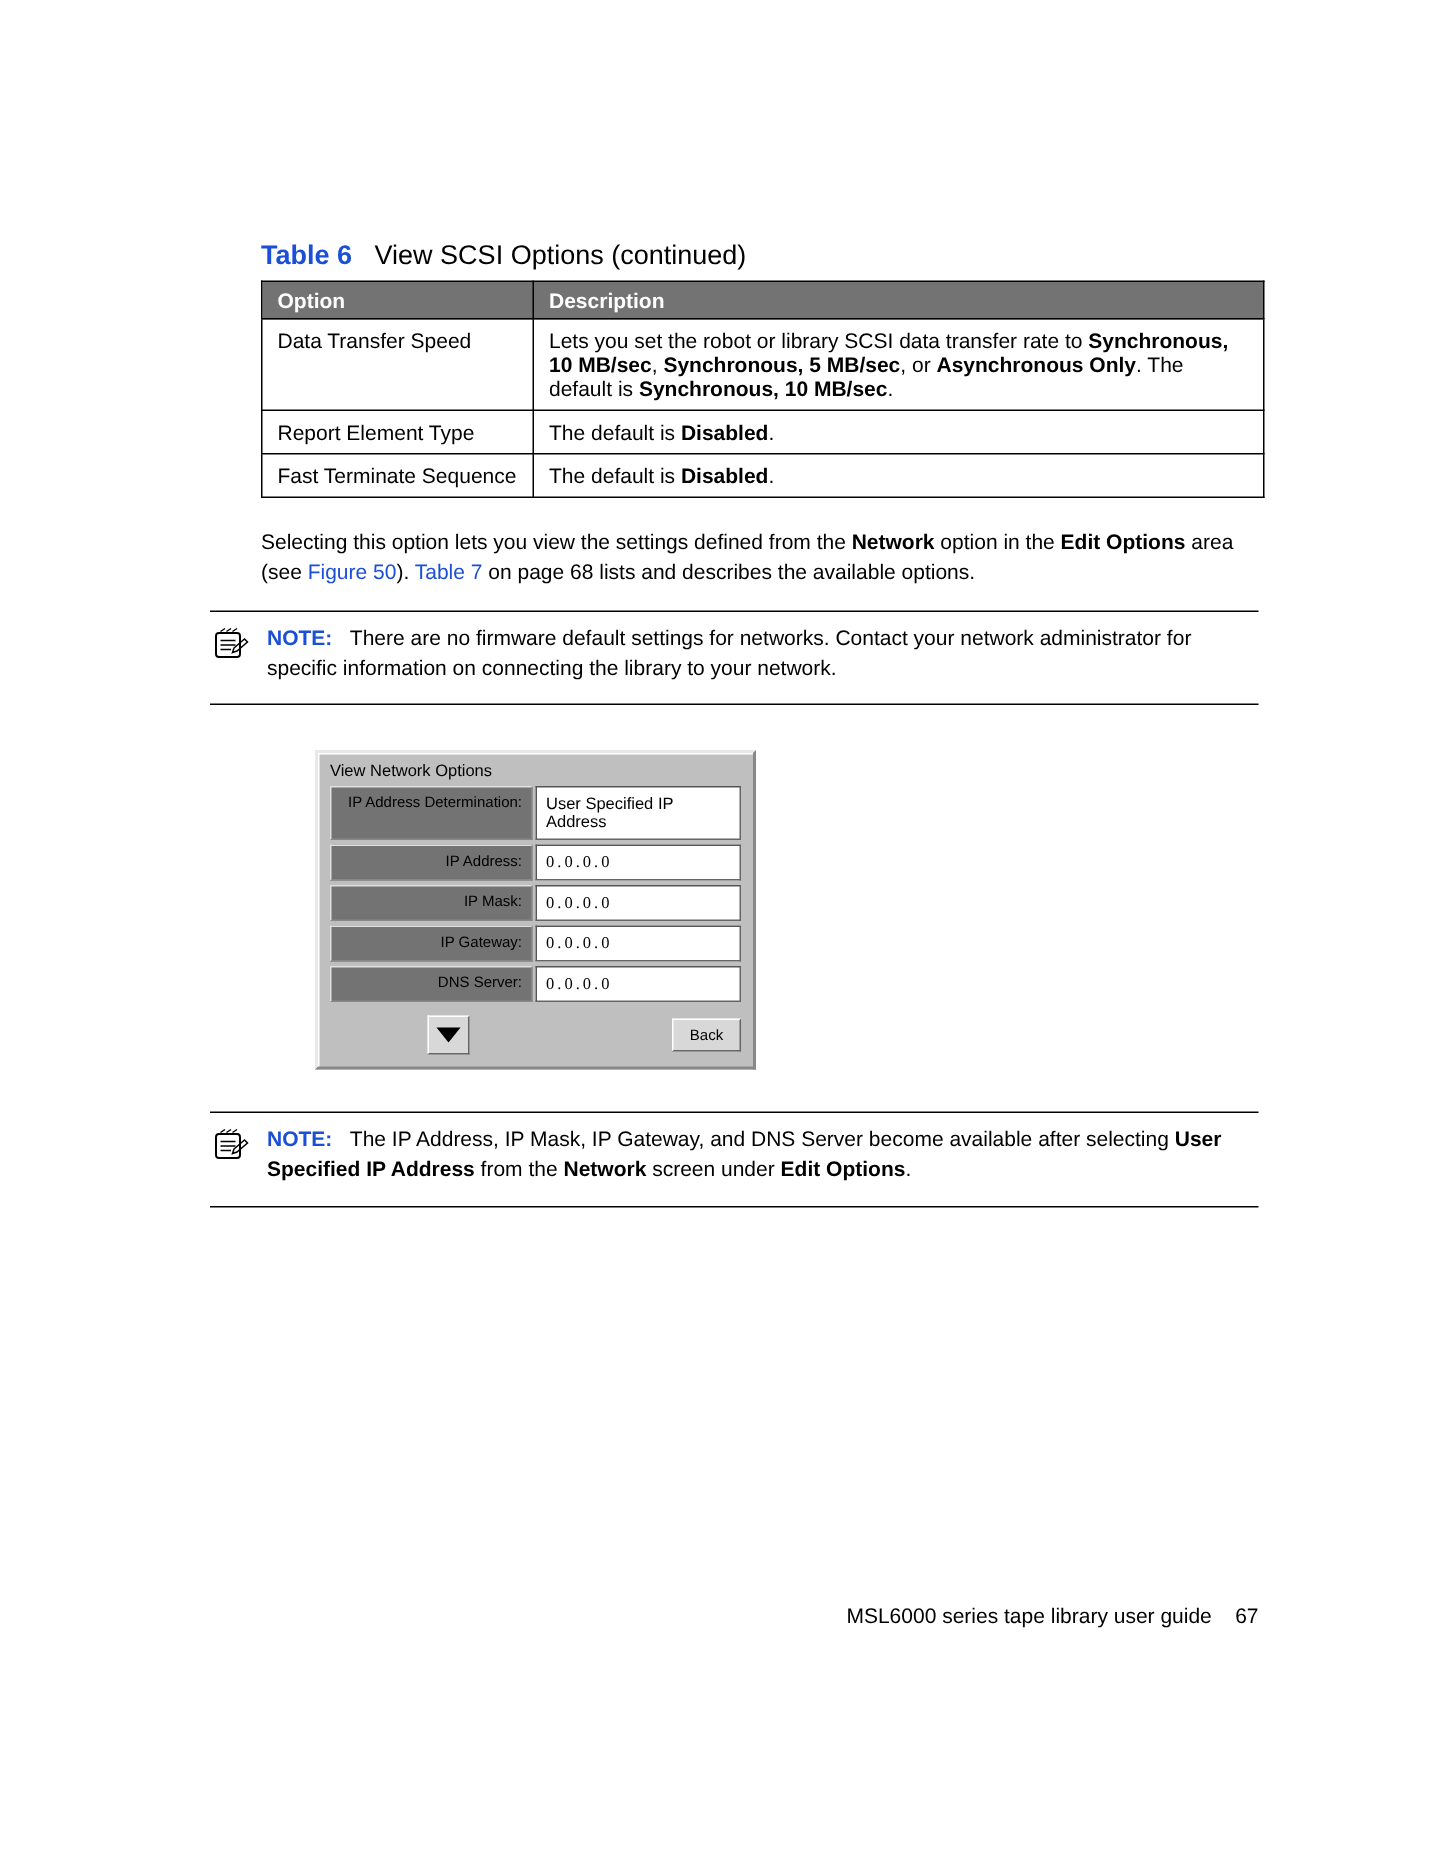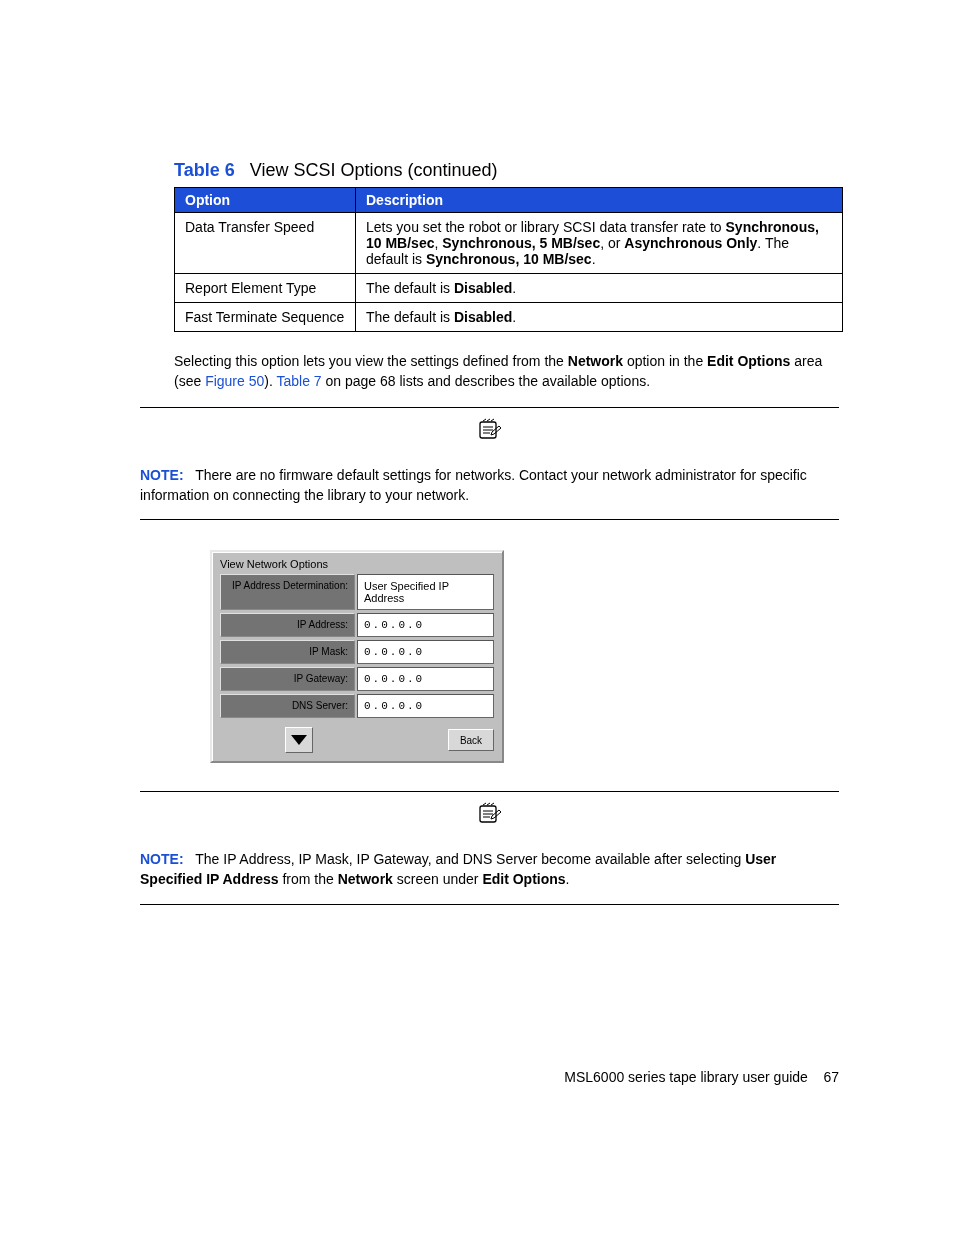--- a/index.html
+++ b/index.html
@@ -21,21 +21,21 @@
     font-size: 18px;
   }
   .table-caption .lbl { color: #1a4fd6; font-weight: bold; }
   table.scsi {
     border-collapse: collapse;
     width: 93%;
     margin-left: 26px;
     margin-bottom: 20px;
   }
   table.scsi th {
-    background: #1d4ed8;
+    background: #737373;
     color: #fff;
     text-align: left;
     padding: 4px 10px;
     font-weight: bold;
     border: 1px solid #000;
     font-size: 14px;
   }
   table.scsi td {
     border: 1px solid #000;
     padding: 6px 10px;
@@ -56,22 +56,21 @@
     font-size: 14px;
     line-height: 1.4;
   }
   .xref { color: #1a4fd6; }
   .note-block {
     margin: 16px 0 16px 20px;
     border-top: 1.5px solid #000;
     border-bottom: 1.5px solid #000;
     padding: 8px 0 14px 0;
     display: flex;
-    gap: 20px;
-    flex-direction: column;
+    gap: 10px;
   }
   .note-block.no-top-gap { margin-top: 28px; }
   .note-icon {
     flex: 0 0 28px;
     display:flex; align-items:flex-start; justify-content:center;
     padding-top:2px;
   }
   .note-text { flex:1; font-size:14px; line-height:1.4; }
   .note-text .nlabel { color:#1a4fd6; font-weight:bold; }
   .screenshot-wrap {
@@ -105,21 +104,21 @@
     font-size:10px;
     padding: 5px 6px;
     box-sizing:border-box;
   }
   .lcd-value {
     flex:1;
     background:#fff;
     border:1px solid #666;
     border-top-color:#555;
     border-left-color:#555;
-    font-family: Liberation Mono, monospace;
+    font-family: Liberation Serif, serif;
     font-size:11px;
     padding: 5px 6px;
     margin-left:2px;
     box-sizing:border-box;
     letter-spacing: 2px;
   }
   .lcd-bottom {
     display:flex;
     justify-content: space-between;
     padding: 6px 8px 8px 8px;

